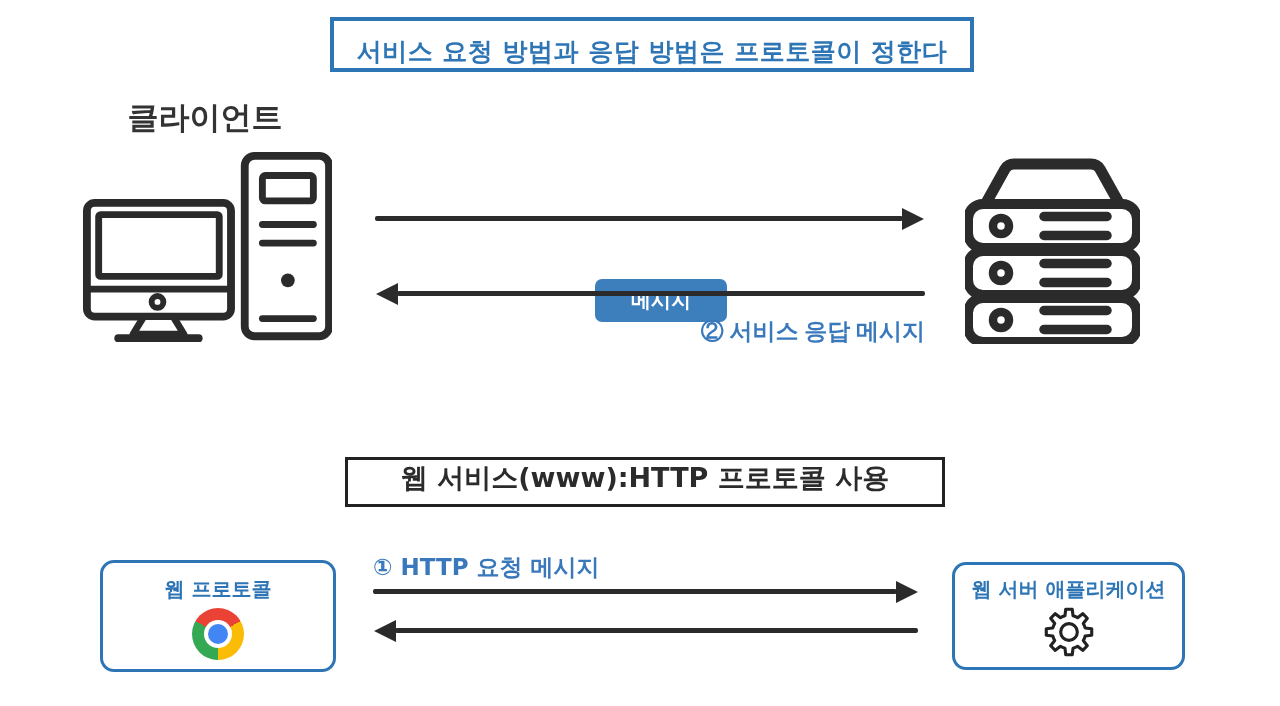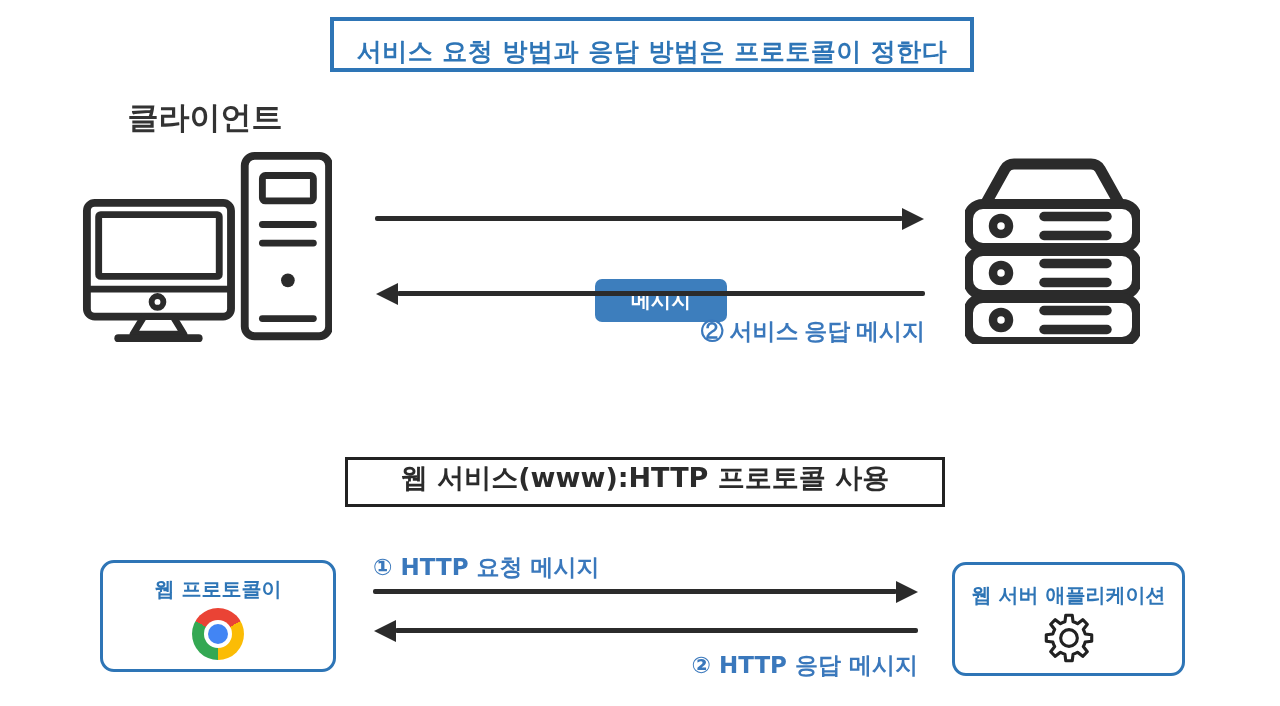--- a/index.html
+++ b/index.html
@@ -15,21 +15,21 @@
   .heading-box {
     position:absolute; left:345px; top:457px; width:594px; height:44px;
     border:3.5px solid #222; display:flex; align-items:flex-start; justify-content:center;
     color:#2b2b2b; font-size:27px; font-weight:700; background:#fff;
   }
   .node-box {
     position:absolute; border:3.5px solid #2e75b6; border-radius:14px; background:#fff;
     display:flex; flex-direction:column; align-items:center;
   }
   .browser-box { left:100px; top:560px; width:230px; height:93px; padding-top:13px; }
-  .app-box    { left:952px; top:562px; width:227px; height:91px; padding-top:17px; }
+  .app-box    { left:952px; top:562px; width:227px; height:91px; padding-top:11px; }
   .node-label { color:#2e75b6; font-size:20px; font-weight:700; }
 
   
   .entity-label { position:absolute; color:#333; font-size:31px; font-weight:700; text-align:center; }
   .client-label { left:85px;  top:97px;  width:240px; }
   .server-label { left:970px; top:97px;  width:175px; }
   .arrow-label  { position:absolute; color:#3a78bc; font-size:23px; font-weight:700; white-space:nowrap; }
   .req1  { left:375px; top:177px; }
   .resp1 { left:600px; top:316px; width:325px; text-align:right;font-family:Liberation Serif, serif; }
   .req2  { left:373px; top:539px;margin-top:13px; }
@@ -115,34 +115,33 @@
   <div class="message-badge">메시지</div>
 
   <div class="h-arrow point-left arrow-resp1"></div>
   <div class="arrow-label resp1">② 서비스 응답 메시지</div>
 
   <div class="heading-box">
     <span>웹 서비스(www):HTTP 프로토콜 사용</span>
   </div>
 
   <div class="node-box browser-box">
-    <div class="node-label">웹 프로토콜이</div>
+    <div class="node-label">웹 프로토콜</div>
     <div class="chrome-icon">
       <div class="chrome-hub"></div>
       <div class="chrome-pupil"></div>
     </div>
   </div>
 
   <div class="node-box app-box">
     <div class="node-label">웹 서버 애플리케이션</div>
     <svg class="gear-icon" width="50" height="50" viewBox="0 0 48 48">
       <path d="M20.1 8.5 L20.9 2.2 L27.1 2.2 L27.9 8.5 A16 16 0 0 1 32.2 10.3 L37.2 6.4 L41.6 10.8 L37.7 15.8 A16 16 0 0 1 39.5 20.1 L45.8 20.9 L45.8 27.1 L39.5 27.9 A16 16 0 0 1 37.7 32.2 L41.6 37.2 L37.2 41.6 L32.2 37.7 A16 16 0 0 1 27.9 39.5 L27.1 45.8 L20.9 45.8 L20.1 39.5 A16 16 0 0 1 15.8 37.7 L10.8 41.6 L6.4 37.2 L10.3 32.2 A16 16 0 0 1 8.5 27.9 L2.2 27.1 L2.2 20.9 L8.5 20.1 A16 16 0 0 1 10.3 15.8 L6.4 10.8 L10.8 6.4 L15.8 10.3 A16 16 0 0 1 20.1 8.5 Z" fill="#fff" stroke="#222" stroke-width="3" stroke-linejoin="round"></path>
       <circle cx="24" cy="24" r="8" fill="#fff" stroke="#222" stroke-width="3"></circle>
     </svg>
   </div>
 
   <div class="arrow-label req2">① HTTP 요청 메시지</div>
   <div class="h-arrow point-right arrow-req2"></div>
 
   <div class="h-arrow point-left arrow-resp2"></div>
-  <div class="arrow-label resp2">② HTTP 응답 메시지</div>
 
 </div>
 
 </body></html>

